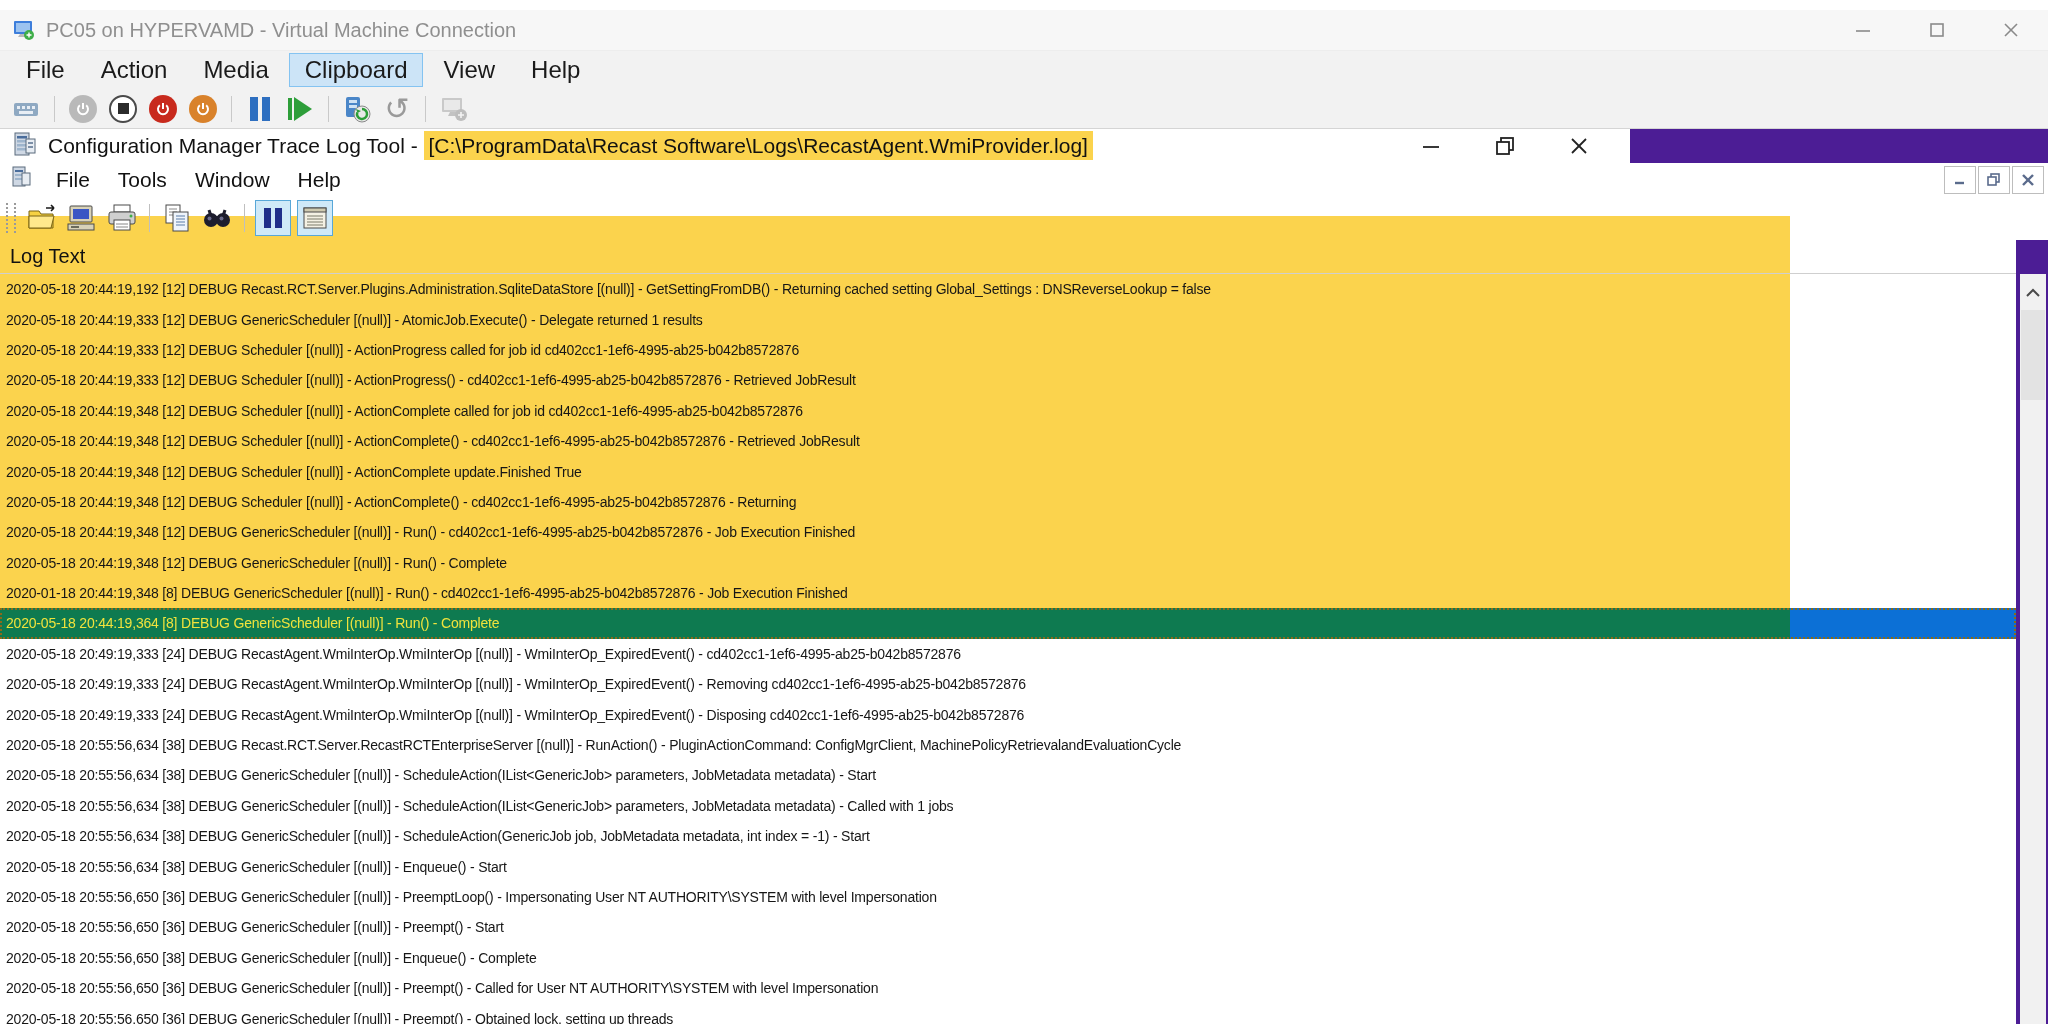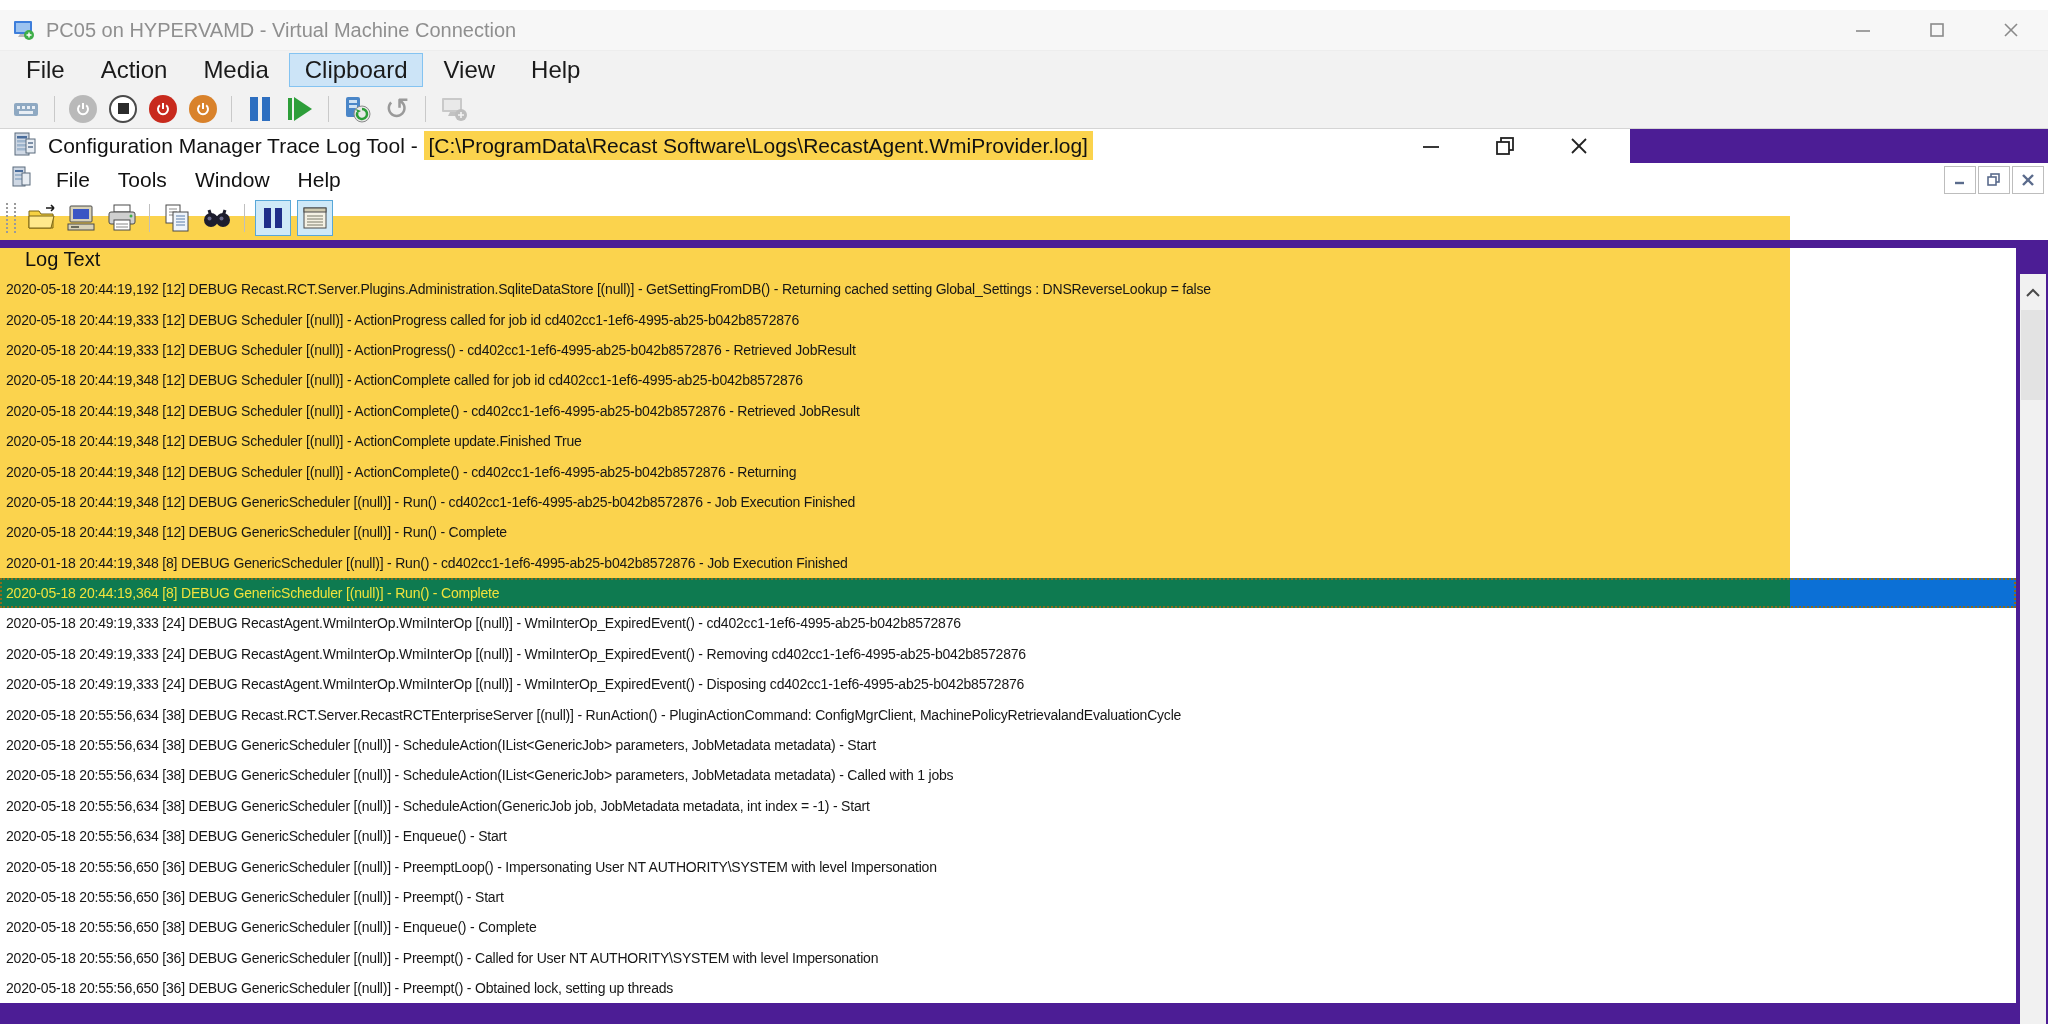--- a/index.html
+++ b/index.html
@@ -51,21 +51,21 @@
 
   .cmt-toolbar{position:absolute;left:0;top:186px;width:2048px;height:44px;background:#fff;display:flex;align-items:center;padding-left:4px;}
   .cmt-toolbar .yellow-band{position:absolute;left:0;top:20px;width:1790px;height:24px;background:#fbd34d;z-index:0;}
   .cmt-tb-icon{position:relative;z-index:1;width:34px;height:34px;margin:0 3px;display:flex;align-items:center;justify-content:center;flex:0 0 auto;}
   .gripper{position:relative;z-index:1;width:6px;height:30px;margin:0 6px 0 2px;border-left:2px dotted #9a9a9a;border-right:2px dotted #9a9a9a;flex:0 0 auto;}
   .cmt-sep{position:relative;z-index:1;width:1px;height:28px;background:#bfbfbf;margin:0 7px;flex:0 0 auto;}
   .toggle-box{position:relative;z-index:1;width:36px;height:36px;background:#cfe9f8;border:1px solid #58a7d8;box-sizing:border-box;display:flex;align-items:center;justify-content:center;margin:0 3px;flex:0 0 auto;}
   .toggle-box .pb{display:inline-block;width:7px;height:20px;background:#1f2e8a;margin:0 2px;}
 
   
-  .log-header{position:absolute;left:0;top:238px;width:2016px;height:34px;background:linear-gradient(to right,#fbd34d 0 1790px,#ffffff 1790px);border-bottom:1px solid #cfcfcf;display:flex;align-items:flex-start;font-size:20px;color:#111;padding-left:25px;box-sizing:border-box;}
+  .log-header{position:absolute;left:0;top:230px;width:2016px;height:34px;background:linear-gradient(to right,#fbd34d 0 1790px,#ffffff 1790px);border-bottom:1px solid #cfcfcf;display:flex;align-items:center;font-size:20px;color:#111;padding-left:10px;box-sizing:border-box;}
   #log-rows{position:absolute;left:0;top:264px;width:2016px;height:760px;overflow:hidden;}
   .log-row{height:30.4px;display:flex;align-items:center;white-space:nowrap;overflow:hidden;font-size:14px;letter-spacing:-0.2px;color:#161616;padding-left:6px;background:#ffffff;}
   .log-row.hl{background:linear-gradient(to right,#fbd34d 0 1790px,#ffffff 1790px);}
   .log-row.selected{background:linear-gradient(to right,#0e7a50 0 1790px,#0c70d6 1790px);color:#f0e33c;outline:2px dotted #8a6a1a;outline-offset:-2px;}
 
   
   .scrollbar{position:absolute;left:2020px;top:264px;width:26px;height:760px;background:#f1f1f1;}
   .scroll-up{position:absolute;left:0;top:6px;width:26px;height:26px;display:flex;align-items:center;justify-content:center;}
   .scroll-thumb{position:absolute;left:1px;top:36px;width:24px;height:90px;background:#e3e3e3;}
 
@@ -331,20 +331,21 @@
           <line x1="5" y1="20" x2="21" y2="20" stroke="#7a7a6a"></line>
         </svg>
     </span>
   </div>
 
   <div class="log-header">
       <span>Log Text</span>
     </div>
   <div id="log-rows">
       <div class="log-row hl">2020-05-18 20:44:19,192 [12] DEBUG Recast.RCT.Server.Plugins.Administration.SqliteDataStore [(null)] - GetSettingFromDB() - Returning cached setting Global_Settings : DNSReverseLookup = false</div>
+      <div class="log-row hl">2020-05-18 20:44:19,333 [12] DEBUG GenericScheduler [(null)] - AtomicJob.Execute() - Delegate returned 1 results</div>
       <div class="log-row hl">2020-05-18 20:44:19,333 [12] DEBUG Scheduler [(null)] - ActionProgress called for job id cd402cc1-1ef6-4995-ab25-b042b8572876</div>
       <div class="log-row hl">2020-05-18 20:44:19,333 [12] DEBUG Scheduler [(null)] - ActionProgress() - cd402cc1-1ef6-4995-ab25-b042b8572876 - Retrieved JobResult</div>
       <div class="log-row hl">2020-05-18 20:44:19,348 [12] DEBUG Scheduler [(null)] - ActionComplete called for job id cd402cc1-1ef6-4995-ab25-b042b8572876</div>
       <div class="log-row hl">2020-05-18 20:44:19,348 [12] DEBUG Scheduler [(null)] - ActionComplete() - cd402cc1-1ef6-4995-ab25-b042b8572876 - Retrieved JobResult</div>
       <div class="log-row hl">2020-05-18 20:44:19,348 [12] DEBUG Scheduler [(null)] - ActionComplete update.Finished True</div>
       <div class="log-row hl">2020-05-18 20:44:19,348 [12] DEBUG Scheduler [(null)] - ActionComplete() - cd402cc1-1ef6-4995-ab25-b042b8572876 - Returning</div>
       <div class="log-row hl">2020-05-18 20:44:19,348 [12] DEBUG GenericScheduler [(null)] - Run() - cd402cc1-1ef6-4995-ab25-b042b8572876 - Job Execution Finished</div>
       <div class="log-row hl">2020-05-18 20:44:19,348 [12] DEBUG GenericScheduler [(null)] - Run() - Complete</div>
       <div class="log-row hl">2020-01-18 20:44:19,348 [8] DEBUG GenericScheduler [(null)] - Run() - cd402cc1-1ef6-4995-ab25-b042b8572876 - Job Execution Finished</div>
       <div class="log-row selected">2020-05-18 20:44:19,364 [8] DEBUG GenericScheduler [(null)] - Run() - Complete</div>

